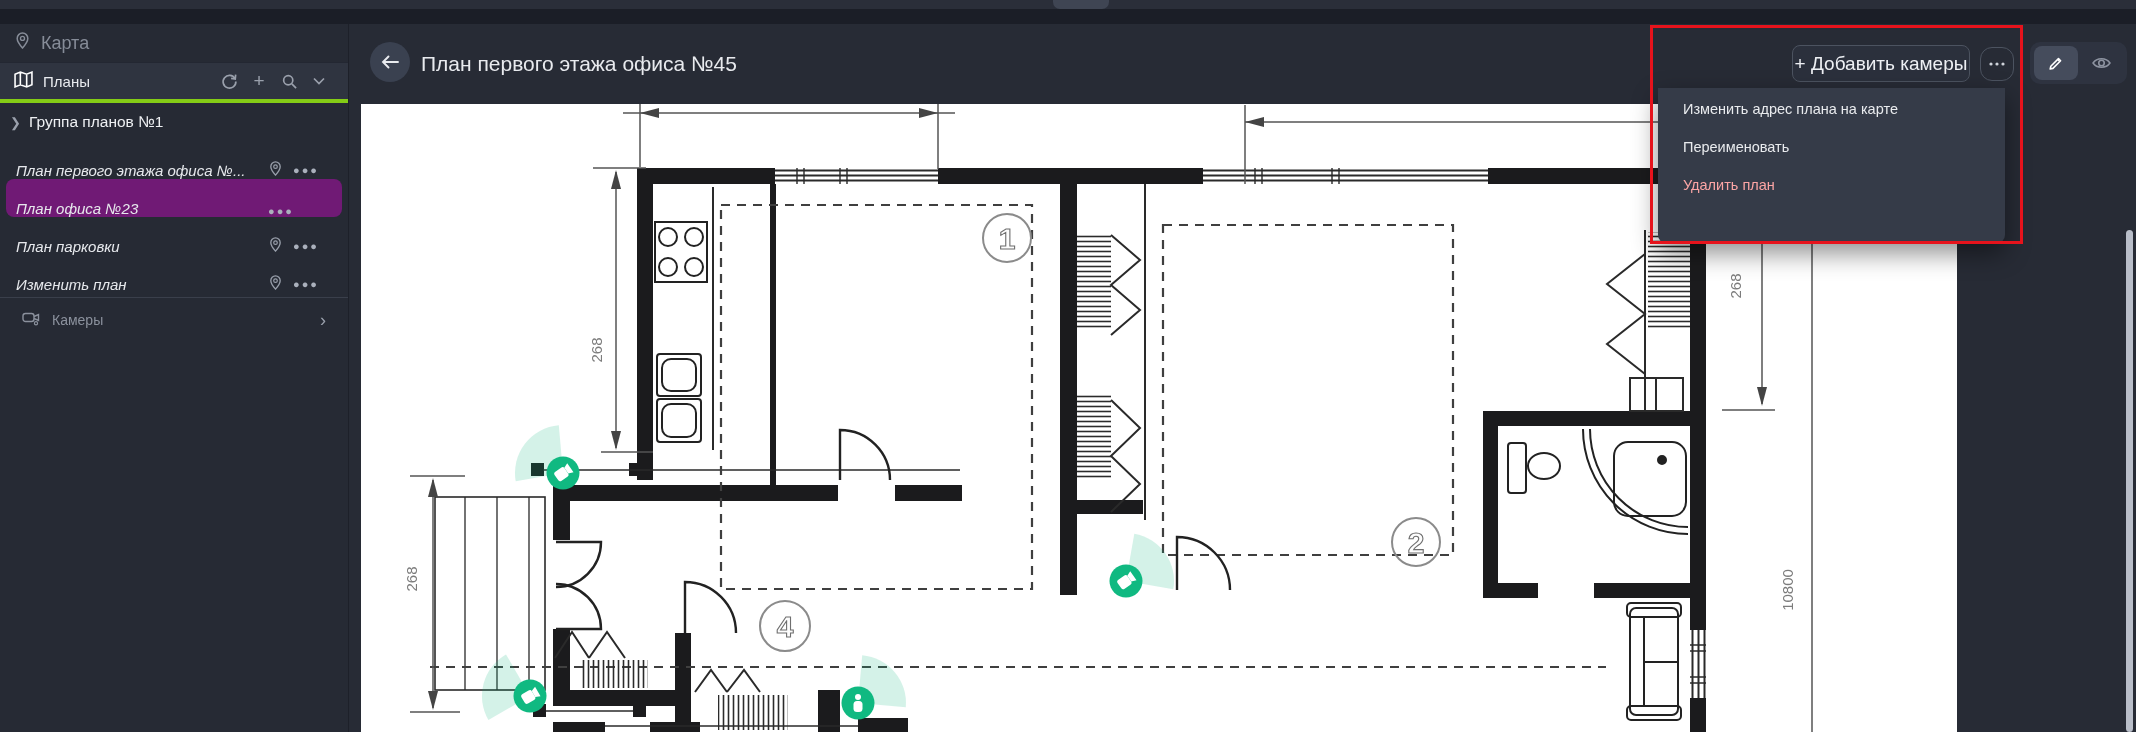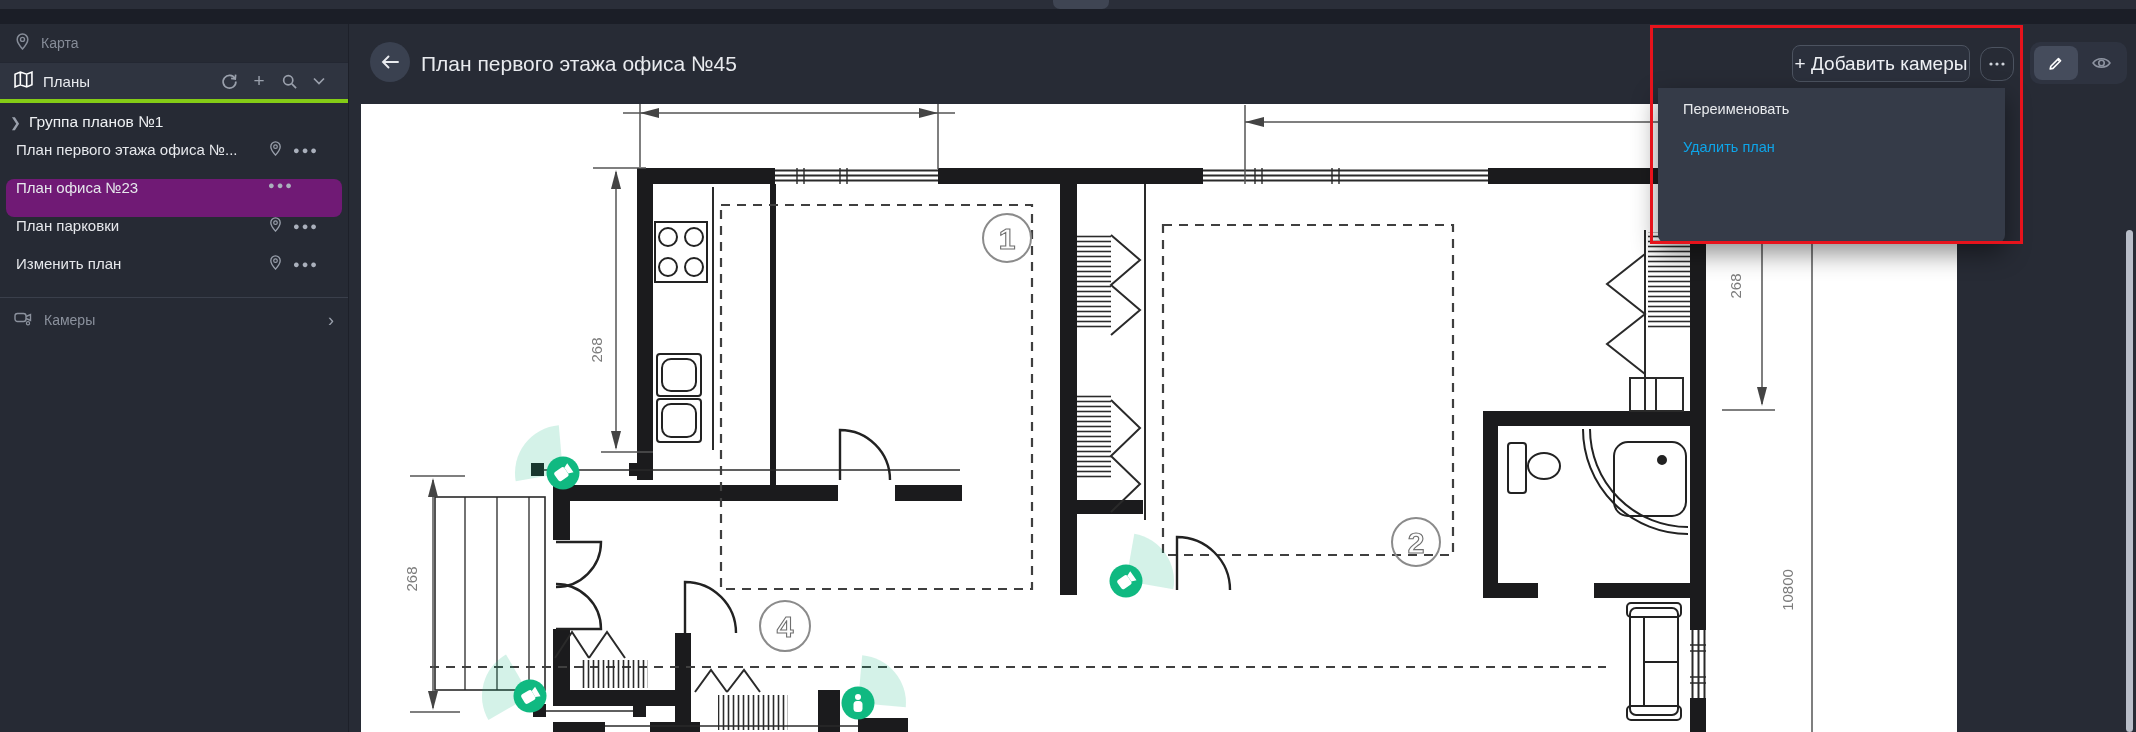--- a/index.html
+++ b/index.html
@@ -8,38 +8,38 @@
 
   
   .strip1 { position:absolute; left:0; top:0; width:2136px; height:9px; background:#2a2e39; z-index:5;}
   .strip1 .tab { position:absolute; left:1053px; top:0; width:56px; height:9px; background:#3f4553;
                  border-radius:0 0 7px 7px; }
   .strip2 { position:absolute; left:0; top:9px; width:2136px; height:15px; background:#1b1e27; z-index:5;}
 
   
   .sidebar { position:absolute; left:0; top:24px; width:349px; height:708px; background:#262a34;
              border-right:1px solid #1d2029; color:#e6e8ec; z-index:4; }
-  .s-row { display:flex; align-items:center; height:38px; padding:0 14px; font-size:14px; }
+  .s-row { display:flex; align-items:center; height:38px; padding:0 14px; font-size:18px; }
   .s-row .lbl { margin-left:10px; }
   .muted { color:#868c98; }
   .map-row { height:38px; }
   .plans-header { height:41px; background:#2f3440; border-top:1px solid #232732; border-bottom:4px solid #84cc16;
                   font-size:15px; color:#e9ebef; }
   .plans-header .spacer { flex:1; }
   .hicon { width:30px; display:flex; justify-content:center; align-items:center; cursor:pointer; color:#9aa0ac; }
   .group-row { height:38px; font-size:15.5px; color:#eef0f3; padding-left:10px; }
   .group-row .chev { color:#9aa0ac; font-size:13px; margin-right:8px; }
-  .item { position:relative; display:flex; align-items:flex-start; height:38px; margin:0 6px; padding:0 10px;
-          border-radius:8px; font-size:15px; color:#e6e8ec; cursor:pointer; }
+  .item { position:relative; display:flex; align-items:flex-end; height:38px; margin:0 6px; padding:0 10px;
+          border-radius:8px; font-size:15px; color:#e6e8ec; cursor:pointer;font-style:italic; }
   .item.selected { background:#701a75; }
   .item .name { flex:1; max-width:252px; white-space:nowrap; overflow:hidden; }
   .item .right { display:flex; align-items:center; gap:10px; }
   .dots { color:#aab0bc; font-size:11px; letter-spacing:2px; cursor:pointer; }
   .divider { height:1px; background:#3a3f4b; margin:4px 0 2px 0; }
-  .cameras-row { height:40px; font-size:14px; color:#8b919d; padding:0 14px; display:flex; align-items:center;}
+  .cameras-row { height:40px; font-size:14px; color:#8b919d; padding:0 22px; display:flex; align-items:center;}
   .cameras-row .flex { flex:1; margin-left:10px; }
   .chev-r { color:#9aa0ac; font-size:18px; }
 
   
   .main { position:absolute; left:349px; top:24px; width:1787px; height:708px; background:#272b35; }
   .back-btn { position:absolute; left:21px; top:18px; width:40px; height:40px; border-radius:50%;
               background:#3a4150; display:flex; align-items:center; justify-content:center; cursor:pointer; }
   .page-title { position:absolute; left:72px; top:28px; font-size:21px; color:#e8eaee; }
 
   .add-btn { position:absolute; left:1443px; top:21px; width:178px; height:37px; background:#2b303c;
@@ -50,21 +50,21 @@
               color:#cfd3da; z-index:40;}
   .seg { position:absolute; left:1681px; top:18px; width:97px; height:42px; background:#2e3340;
          border-radius:10px; display:flex; padding:4px; gap:2px; z-index:40;}
   .seg .segbtn { flex:1; border-radius:8px; display:flex; align-items:center; justify-content:center; cursor:pointer;}
   .seg .segbtn.active { background:#454c5c; }
 
   .menu { position:absolute; left:1309px; top:64px; width:347px; height:155px; background:#353b48;
           border-radius:0 0 8px 8px; box-shadow:0 10px 26px rgba(0,0,0,.45); z-index:50; padding-top:2px;}
   .menu .mi { height:38px; line-height:38px; padding-left:25px; font-size:14.5px; color:#e9ebee; cursor:pointer;
               white-space:nowrap; }
-  .menu .mi.danger { color:#0ea5e9; }
+  .menu .mi.danger { color:#fca5a5; }
 
   .annotation { position:absolute; left:1301px; top:1px; width:373px; height:219px;
                 border:3px solid #e6131c; z-index:60; pointer-events:none; }
 
   .plan-wrap { position:absolute; left:12px; top:80px; width:1596px; height:628px; background:#ffffff; }
 
   .scrollbar { position:absolute; left:1777px; top:206px; width:7px; height:502px; background:#b9bec9;
                border-radius:4px; z-index:45; cursor:grab;}
 
   svg text.dim { fill:#7c7c7c; font-size:15px; font-family:"Liberation Sans",sans-serif; }
@@ -213,20 +213,21 @@
     </div>
     <div class="segbtn">
       <svg width="19" height="14" viewBox="0 0 18 13">
         <path d="M1 6.5 C4.5 1.2 13.5 1.2 17 6.5 C13.5 11.8 4.5 11.8 1 6.5 Z" fill="none" stroke="#8d93a0" stroke-width="1.5"></path>
         <circle cx="9" cy="6.5" r="2.6" fill="none" stroke="#8d93a0" stroke-width="1.5"></circle>
       </svg>
     </div>
   </div>
 
   <div class="menu">
+    <div class="mi">Изменить адрес плана на карте</div>
     <div class="mi">Переименовать</div>
     <div class="mi danger">Удалить план</div>
   </div>
 
   <div class="annotation"></div>
 
   <div class="plan-wrap">
     <svg width="1596" height="628" viewBox="0 0 1596 628">
       <defs>
         <pattern id="hatchH" width="6" height="5" patternUnits="userSpaceOnUse">

